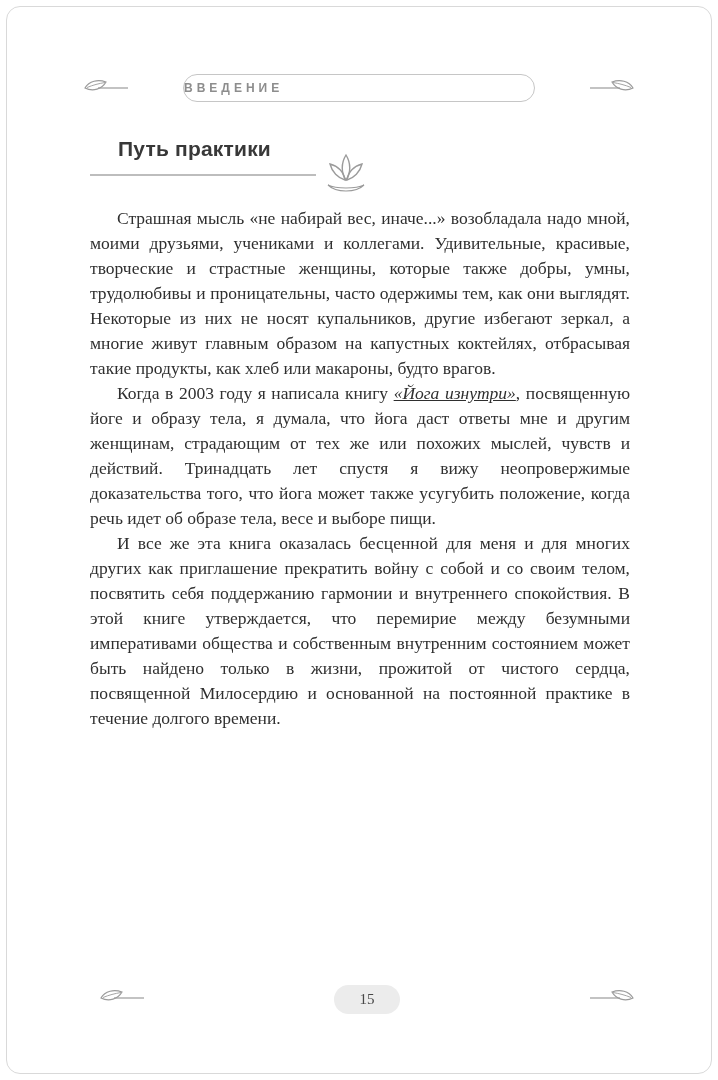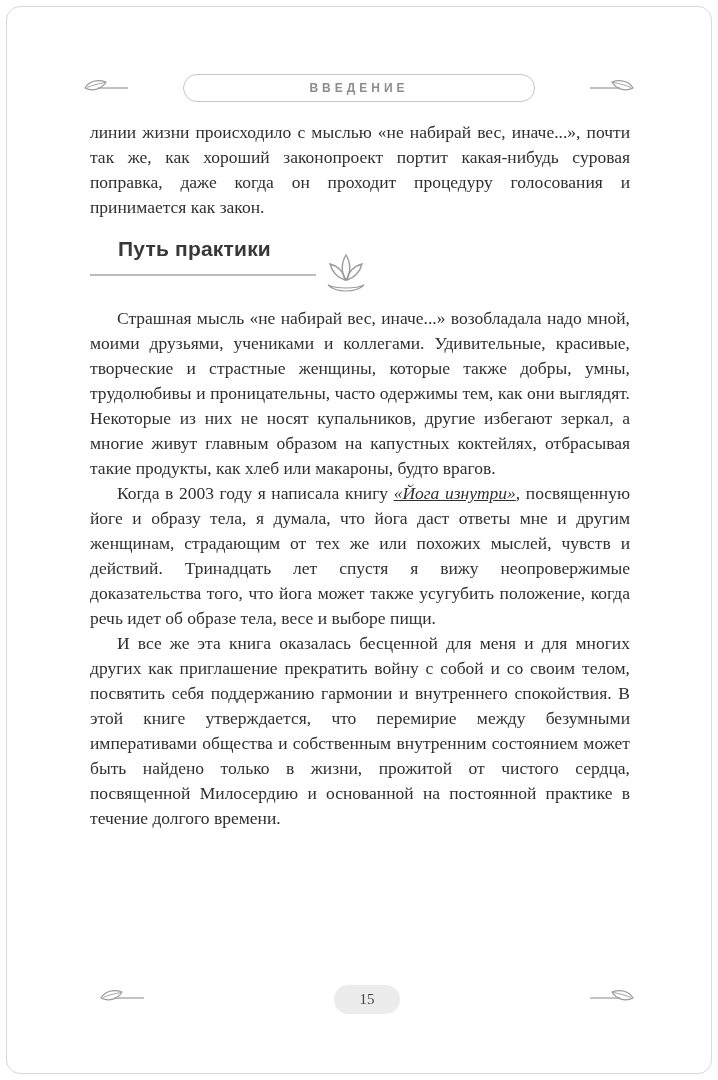--- a/index.html
+++ b/index.html
@@ -19,21 +19,21 @@
   }
   
   .page-header {
     position:absolute; top:74px; left:0; right:0; height:28px;
   }
   .header-pill {
     position:absolute; left:50%; top:0; transform:translateX(-50%);
     width:352px; height:28px;
     border:1px solid #c6c6c6;
     border-radius:14px;
-    display:flex; align-items:center; justify-content:center;
+    display:flex; align-items:center; 
     background:#fff;
   }
   .header-pill span {
     font-family:"Liberation Sans","DejaVu Sans",sans-serif;
     font-size:12px; letter-spacing:4px; color:#8d8d8d; font-weight:600;
   }
   .ornament { position:absolute; top:4px; color:#9b9b9b; }
   .ornament.tl { left:84px; }
   .ornament.tr { right:84px; transform:scaleX(-1); }
   
@@ -88,21 +88,20 @@
   <span class="ornament tr">
     <svg width="44" height="20" viewBox="0 0 44 20" fill="none" stroke="currentColor">
       <line x1="14" y1="10" x2="44" y2="10" stroke-width="1.2"></line>
       <path d="M1 10 C5 3,14 1,22 4 C18 11,9 14,1 10 Z" stroke-width="1.2"></path>
       <path d="M3 9.5 C9 7,15 5.5,21 4.5" stroke-width="0.9"></path>
     </svg>
   </span>
 </header>
 
 <main class="content">
-  <p class="para first">линии жизни происходило с мыслью «не набирай вес, иначе...», почти так же, как хороший законопроект портит какая-нибудь суровая поправка, даже когда он проходит процедуру голосования и принимается как закон.</p>
 
   <div class="heading-block">
     <h2>Путь практики</h2>
     <div class="rule-row">
       <div class="heading-rule"></div>
       <span class="lotus-wrap">
         <svg width="52" height="46" viewBox="0 0 52 46" fill="none" stroke="currentColor" stroke-width="1.4">
           <path d="M26 3 C21 11,21 21,26 28 C31 21,31 11,26 3 Z"></path>
           <path d="M10 12 C12 20,18 26,25 28 C24 20,18 14,10 12 Z"></path>
           <path d="M42 12 C40 20,34 26,27 28 C28 20,34 14,42 12 Z"></path>

